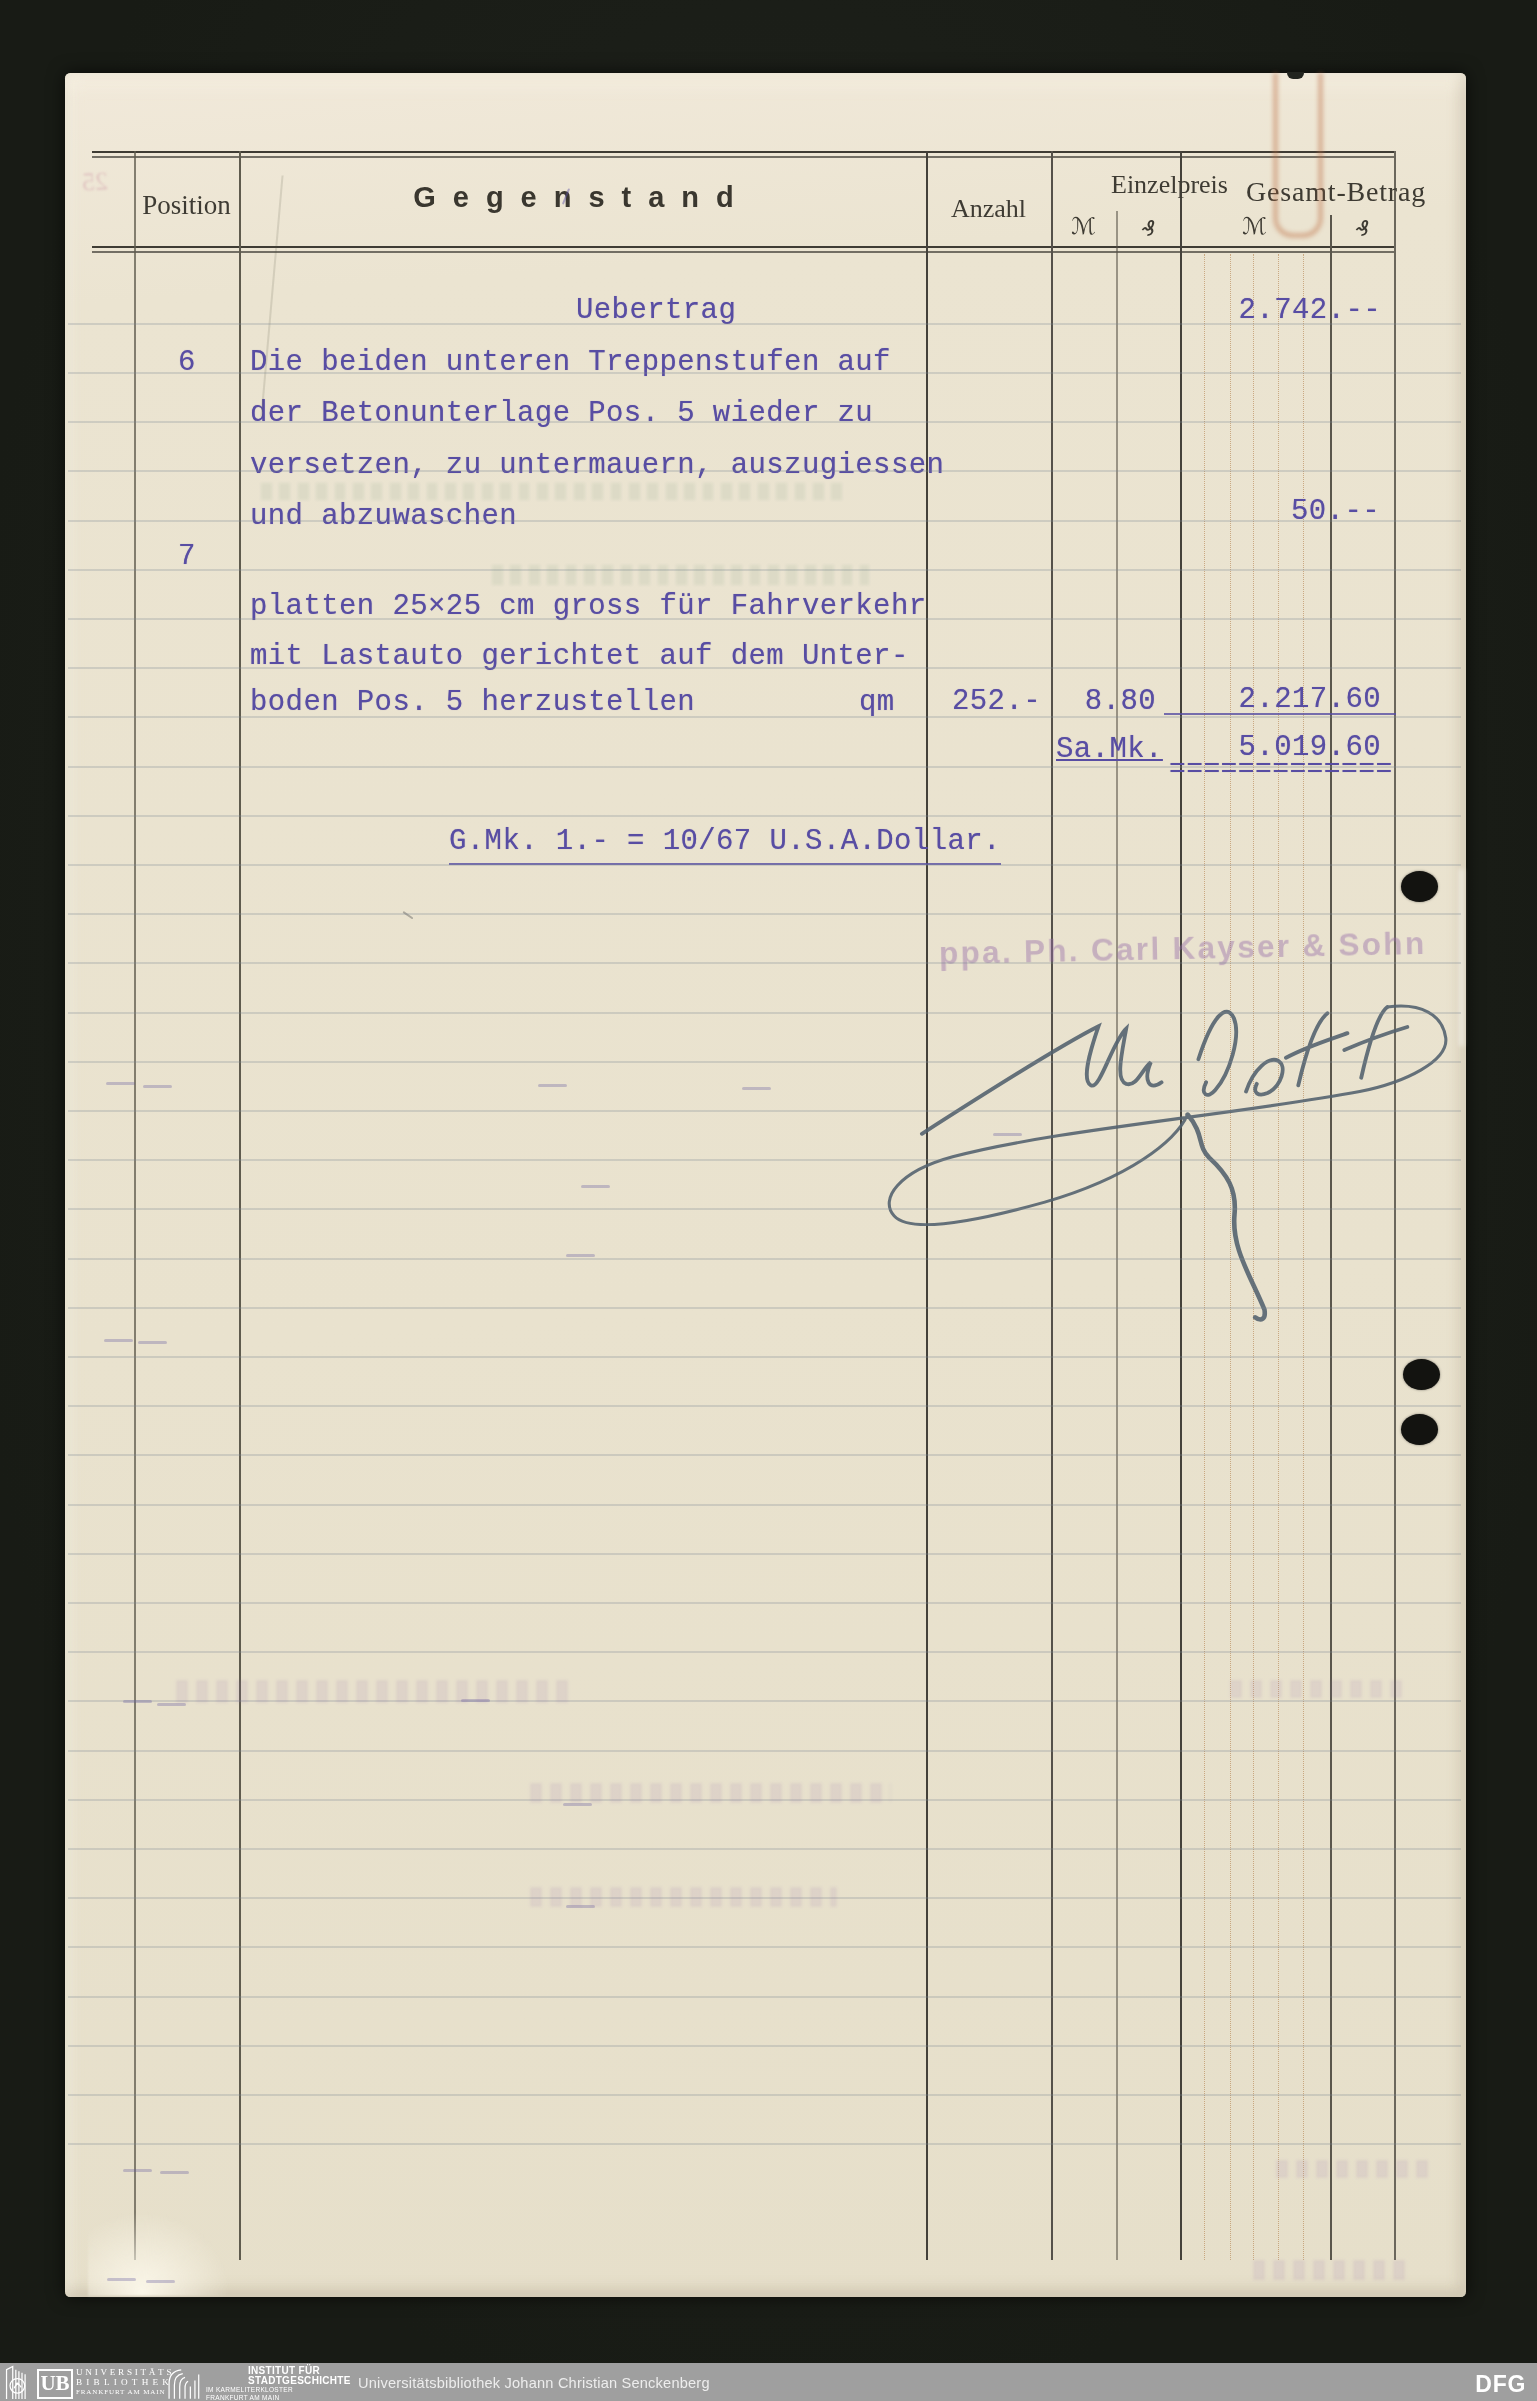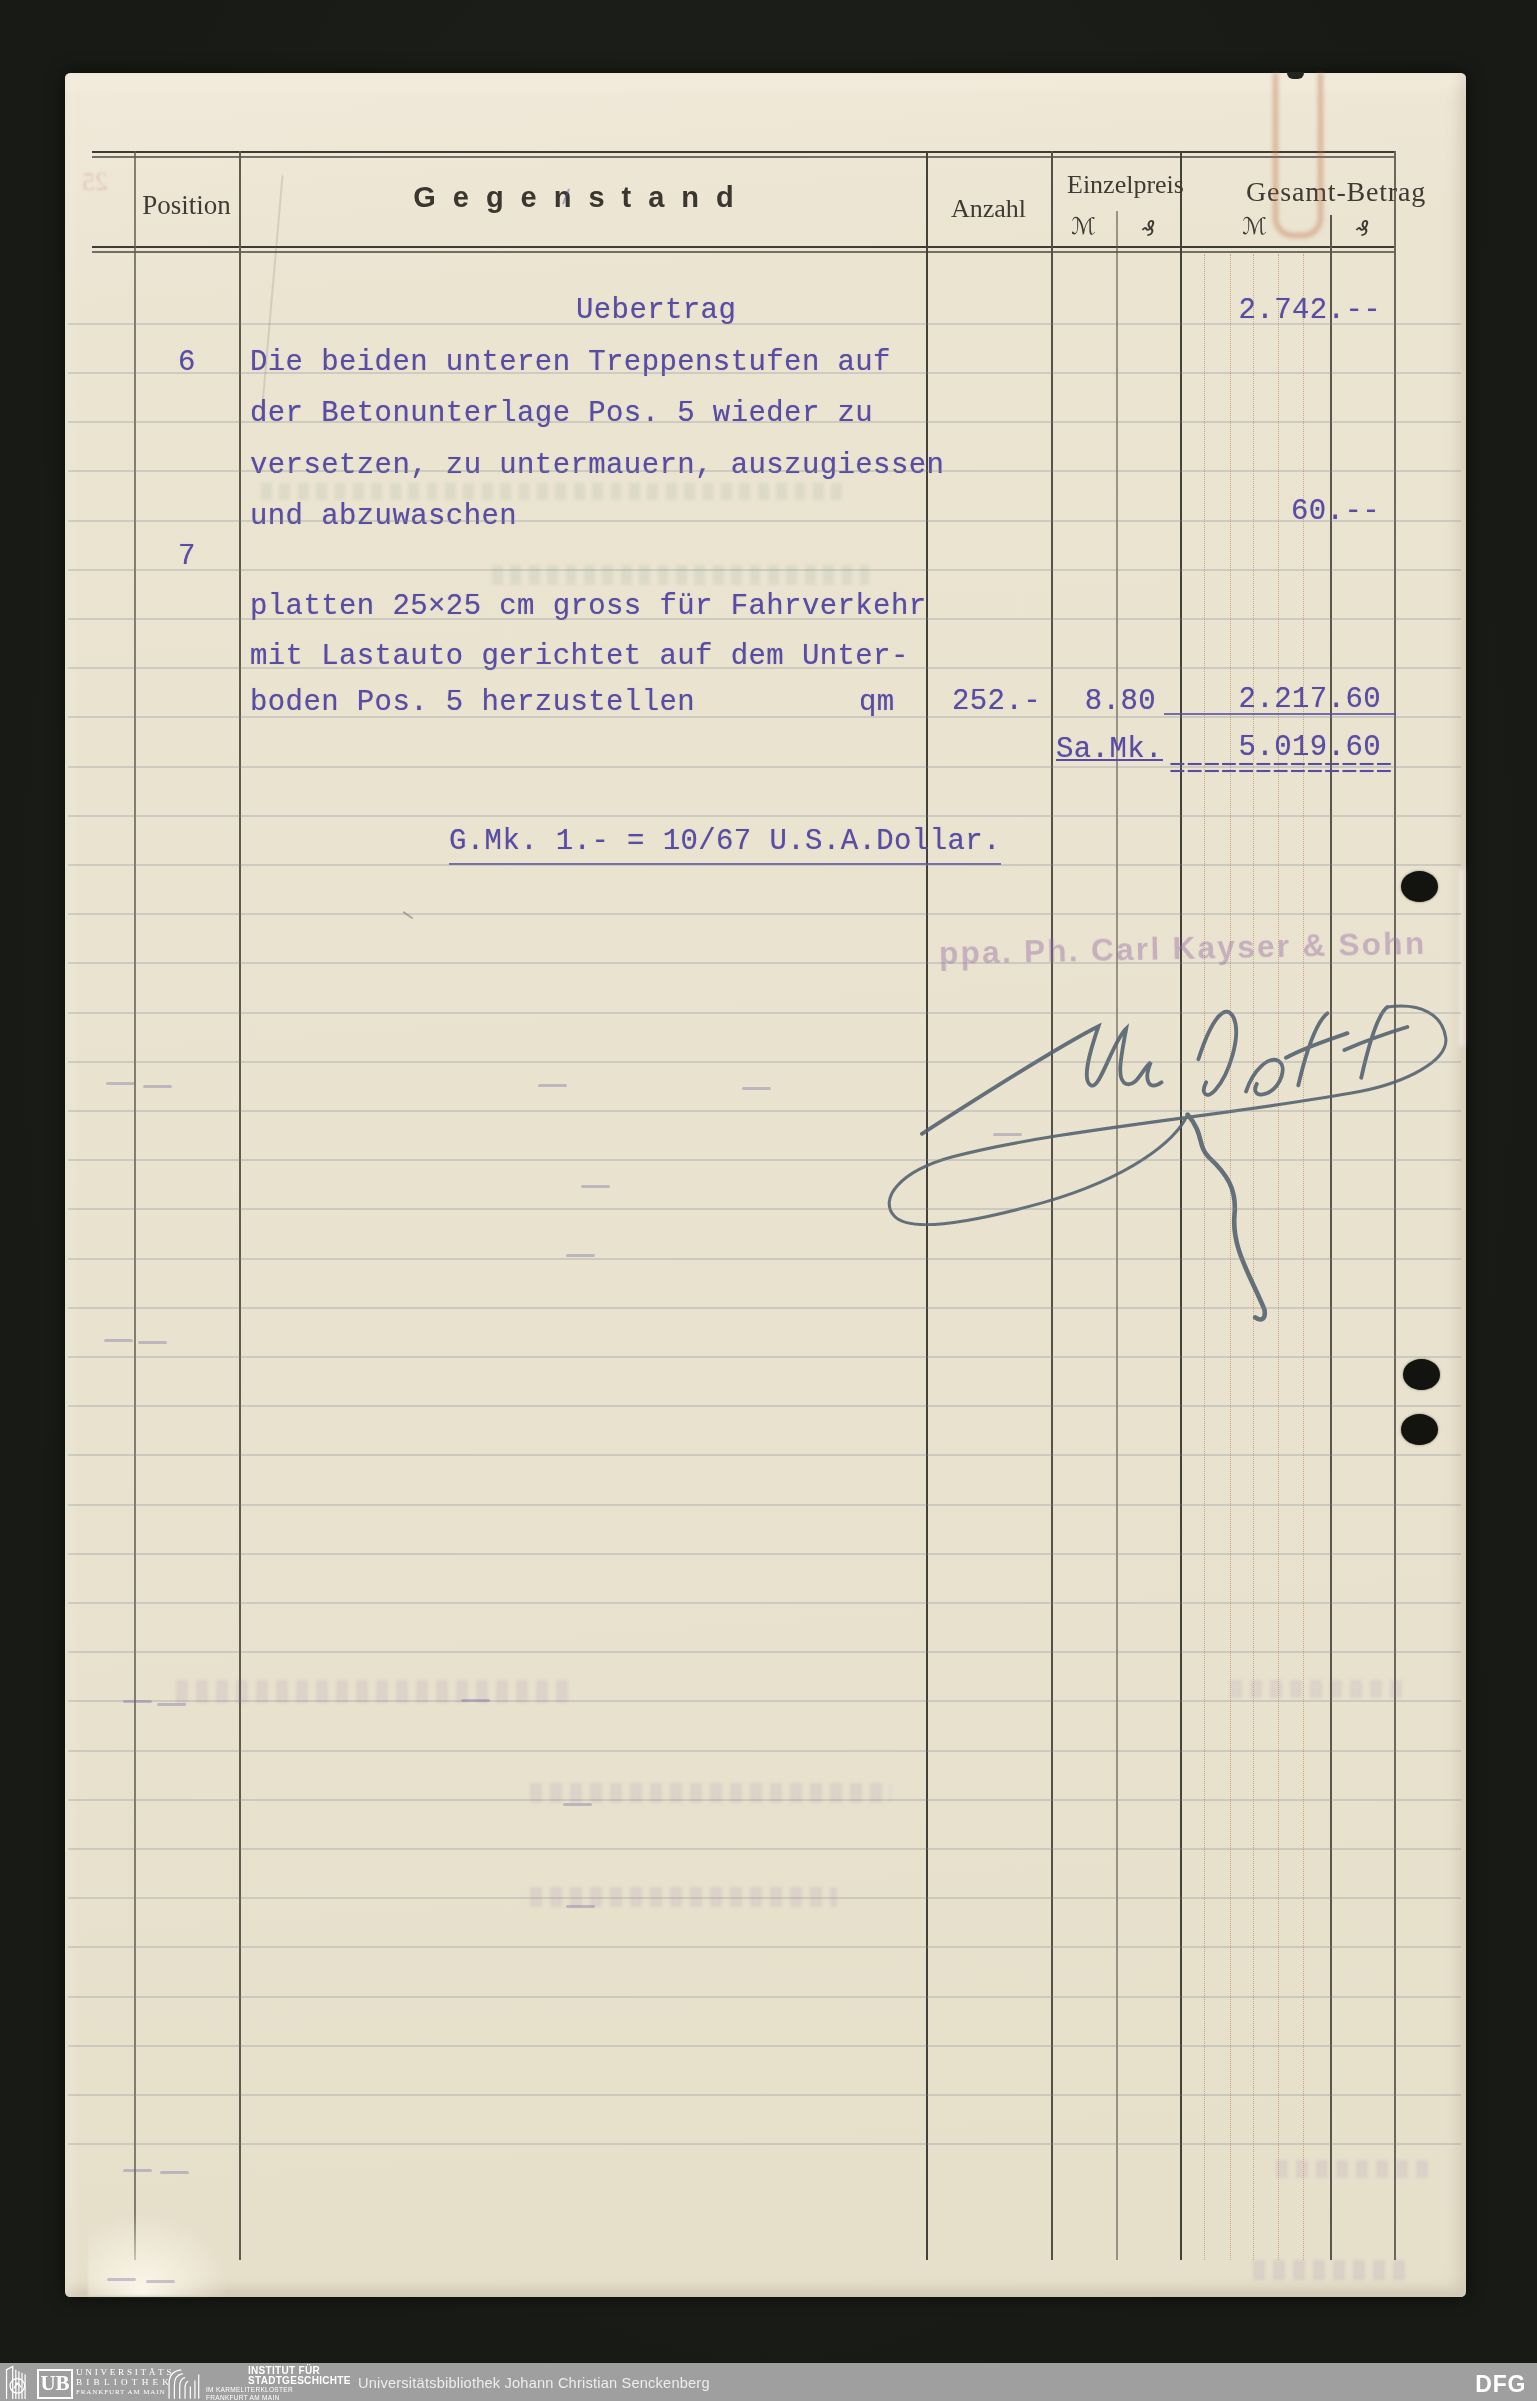--- a/index.html
+++ b/index.html
@@ -79,36 +79,36 @@
 
     <div class="vdot" style="left:1139px;top:181px;height:2006px;"></div>
     <div class="vdot" style="left:1165px;top:181px;height:2006px;"></div>
     <div class="vdot" style="left:1188px;top:181px;height:2006px;"></div>
     <div class="vdot" style="left:1213px;top:181px;height:2006px;"></div>
     <div class="vdot" style="left:1238px;top:181px;height:2006px;"></div>
 
     <div class="hcell" style="left:69px;width:105px;top:117px;font-size:27px;">Position</div>
     <div class="hcell" style="left:174px;width:686px;top:108px;font-size:29px;font-family:'Liberation Sans','DejaVu Sans',sans-serif;font-weight:600;letter-spacing:17px;color:#3a372f;">Gegenstand</div>
     <div class="hcell" style="left:861px;width:125px;top:121px;font-size:26px;">Anzahl</div>
-    <div class="hcell" style="left:986px;width:149px;top:97px;font-size:26px;">Einzelpreis</div>
+    <div class="hcell" style="left:986px;width:149px;top:97px;font-size:26px;padding-left:44px;">Einzelpreis</div>
     <div class="hcell" style="left:1164px;width:214px;top:103px;font-size:28px;letter-spacing:0.8px;">Gesamt-Betrag</div>
     <div class="hcell sym" style="left:986px;width:65px;top:140px;font-size:23px;">ℳ</div>
     <div class="hcell sym" style="left:1051px;width:65px;top:143px;font-size:22px;">₰</div>
     <div class="hcell sym" style="left:1115px;width:149px;top:140px;font-size:23px;">ℳ</div>
     <div class="hcell sym" style="left:1265px;width:65px;top:143px;font-size:22px;">₰</div>
 
     <div class="tw" style="left:471px;top:221px;margin-left:40px;">Uebertrag</div>
     <div class="tw amt" style="right:85px;top:221px;">2.742.--</div>
 
     <div class="tw" style="left:113px;top:273px;">6</div>
     <div class="tw" style="left:185px;top:273px;">Die beiden unteren Treppenstufen auf</div>
     <div class="tw" style="left:185px;top:324px;">der Betonunterlage Pos. 5 wieder zu</div>
     <div class="tw" style="left:185px;top:376px;">versetzen, zu untermauern, auszugiessen</div>
     <div class="tw" style="left:185px;top:427px;">und abzuwaschen</div>
-    <div class="tw amt" style="right:86px;top:422px;">60.--</div>
+    <div class="tw amt" style="right:86px;top:422px;">50.--</div>
 
     <div class="tw" style="left:113px;top:467px;">7</div>
     <div class="tw" style="left:185px;top:517px;">platten 25×25 cm gross für Fahrverkehr</div>
     <div class="tw" style="left:185px;top:567px;">mit Lastauto gerichtet auf dem Unter-</div>
     <div class="tw" style="left:185px;top:613px;">boden Pos. 5 herzustellen</div>
     <div class="tw" style="left:794px;top:613px;">qm</div>
     <div class="tw amt" style="right:425px;top:612px;">252.-</div>
     <div class="tw amt" style="right:310px;top:612px;">8.80</div>
     <div class="tw amt" style="right:85px;top:610px;">2.217.60</div>
     <div style="position:absolute;left:1099px;top:640px;width:232px;height:2.3px;background:rgba(88,77,163,.8);"></div>

